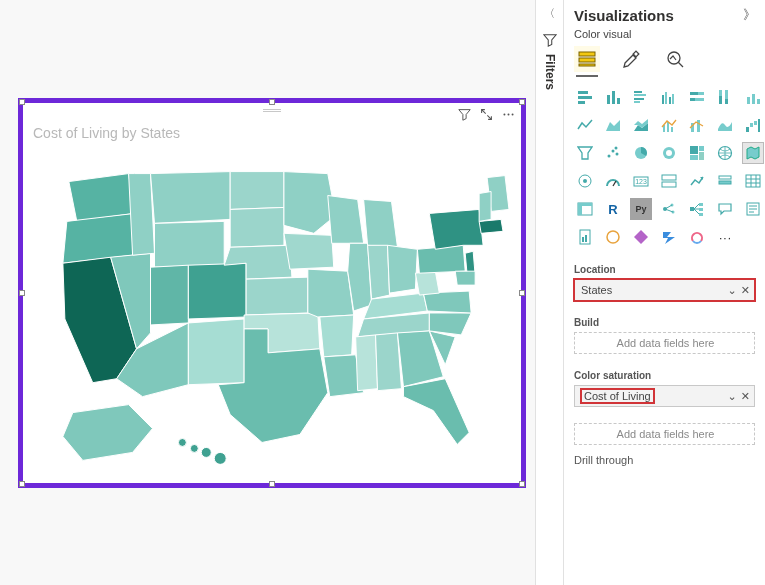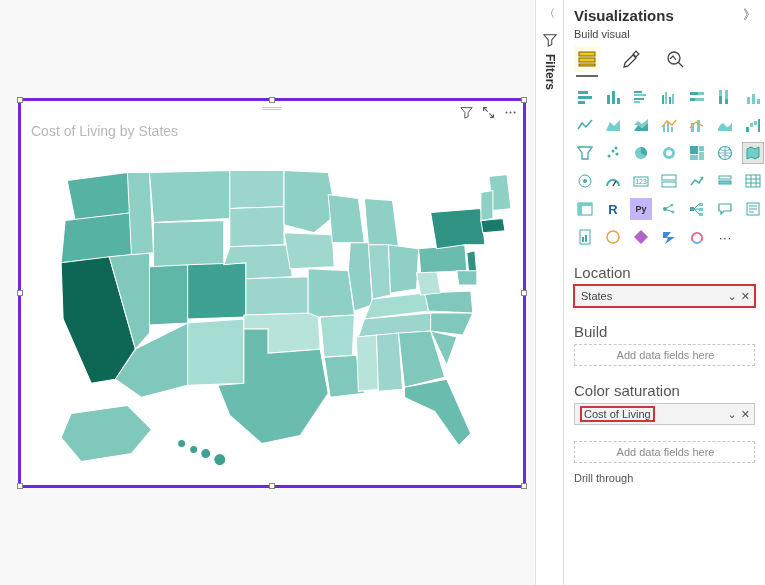--- a/index.html
+++ b/index.html
@@ -10,21 +10,21 @@
     background: #fff; overflow: hidden;
     position: relative;
   }
   
   .canvas {
     position: absolute; left: 0; top: 0; width: 535px; height: 585px;
     background: #f8f8f8;
   }
   .visual {
     position: absolute; left: 18px; top: 98px; width: 508px; height: 390px;
-    background: #fff; border: 3px solid #6d28d9;
+    background: #fff; border: 5px solid #6d28d9;
   }
   .visual .sel-handle {
     position: absolute; width: 6px; height: 6px;
     border: 1px solid #888; background: #fff;
   }
   .h-tl { left:-4px; top:-4px;} .h-tr{right:-4px;top:-4px;}
   .h-bl { left:-4px; bottom:-4px;} .h-br{right:-4px;bottom:-4px;}
   .h-ml { left:-4px; top:50%;margin-top:-3px;} .h-mr{right:-4px;top:50%;margin-top:-3px;}
   .h-mt { top:-4px; left:50%;margin-left:-3px;} .h-mb{bottom:-4px;left:50%;margin-left:-3px;}
   .visual .grip {
@@ -76,24 +76,24 @@
     margin-top:14px; display:grid; grid-template-columns:repeat(7,22px);
     grid-auto-rows:22px; gap:6px 6px;
   }
   .gallery .g {
     width:22px;height:22px;border:1px solid transparent;
     display:flex;align-items:center;justify-content:center;cursor:pointer;
     font-size:13px;color:#333;
   }
   .gallery .g.sel { background:#e6e6e6; border-color:#bababa;}
   .gallery .g.r { color:#1464a5; font-weight:700;}
-  .gallery .g.py { background:#c4b5fd; font-size:9px; font-weight:700;}
+  .gallery .g.py { background:#a3a3a3; font-size:9px; font-weight:700;}
   .gallery .g.acc { color:#e8a33d;}
   .fsec { margin-top:16px; }
-  .fsec .flabel { font-size:15px; color:#555; margin-bottom:4px;}
+  .fsec .flabel { font-size:10px; color:#555; margin-bottom:4px;font-weight:bold;}
   .well {
     border:1px solid #c8c8c8; background:#f3f3f3; height:22px;
     display:flex; align-items:center; padding:0 4px 0 6px; font-size:11px;
     position:relative; color:#444;gap:27px;
   }
   .well.empty { background:#fff; color:#8a8a8a; border:1px dashed #c8c8c8;justify-content:center;}
   .well .wact { margin-left:auto; display:flex; gap:4px; color:#555;}
   .well .wact span{cursor:pointer;}
   .redbox { outline:2px solid #d13438; outline-offset:-1px; }
   .drill { margin-top:9px; font-size:11px; color:#555;}
@@ -209,21 +209,21 @@
       </svg>
   </div>
   <div class="vtxt">Filters</div>
 </div>
 
 <div class="vpane">
   <div class="hdr">
     <div class="ttl">Visualizations</div>
     <div class="exp">》</div>
   </div>
-  <div class="sub">Build visual</div>
+  <div class="sub">Color visual</div>
 
   <div class="bv-tabs">
     <div class="bv-tab active">
       <svg width="20" height="20" viewBox="0 0 20 20">
           <rect x="2" y="3" width="16" height="4" fill="#f2c811" stroke="#7a6200"></rect>
           <rect x="2" y="9" width="16" height="4" fill="#f2c811" stroke="#7a6200"></rect>
           <rect x="2" y="15" width="16" height="2" fill="#f2c811" stroke="#7a6200"></rect>
         </svg>
     </div>
     <div class="bv-tab">

